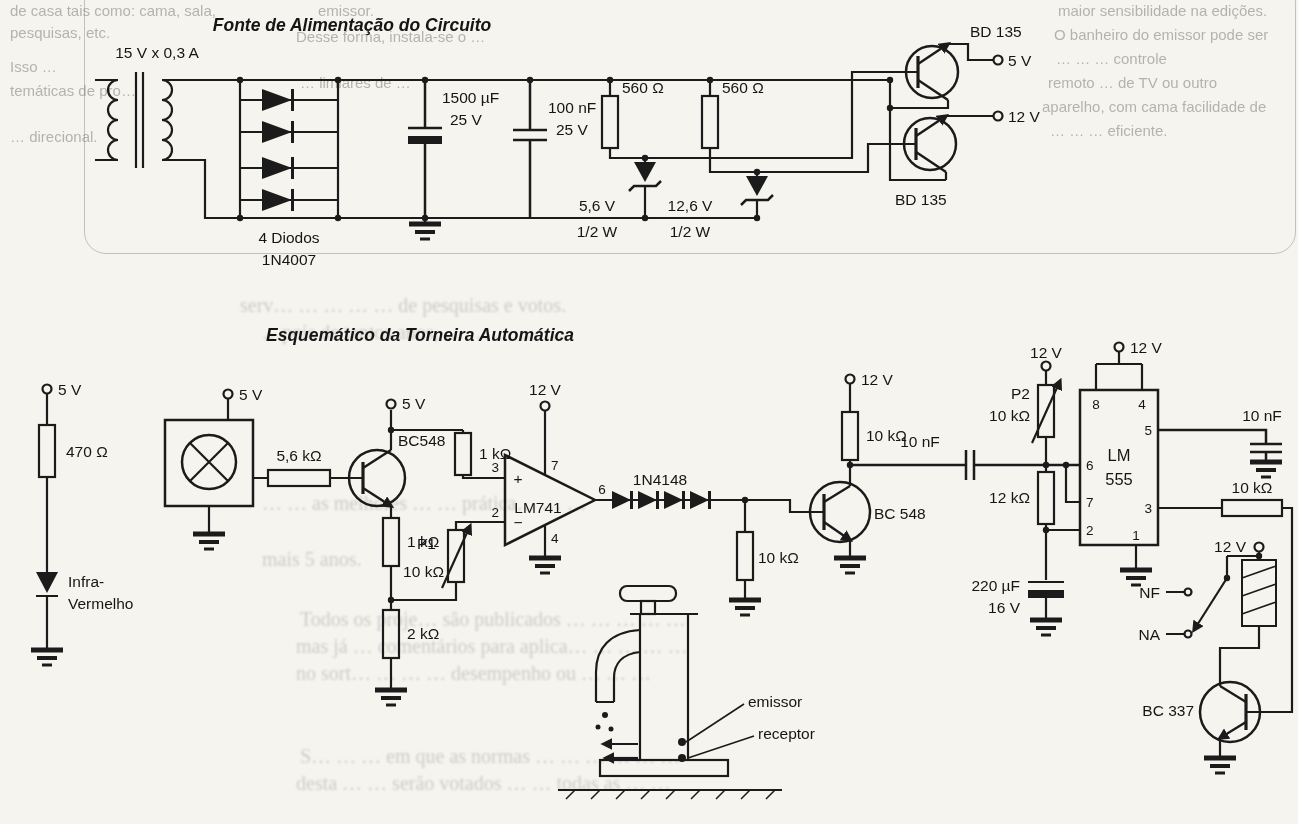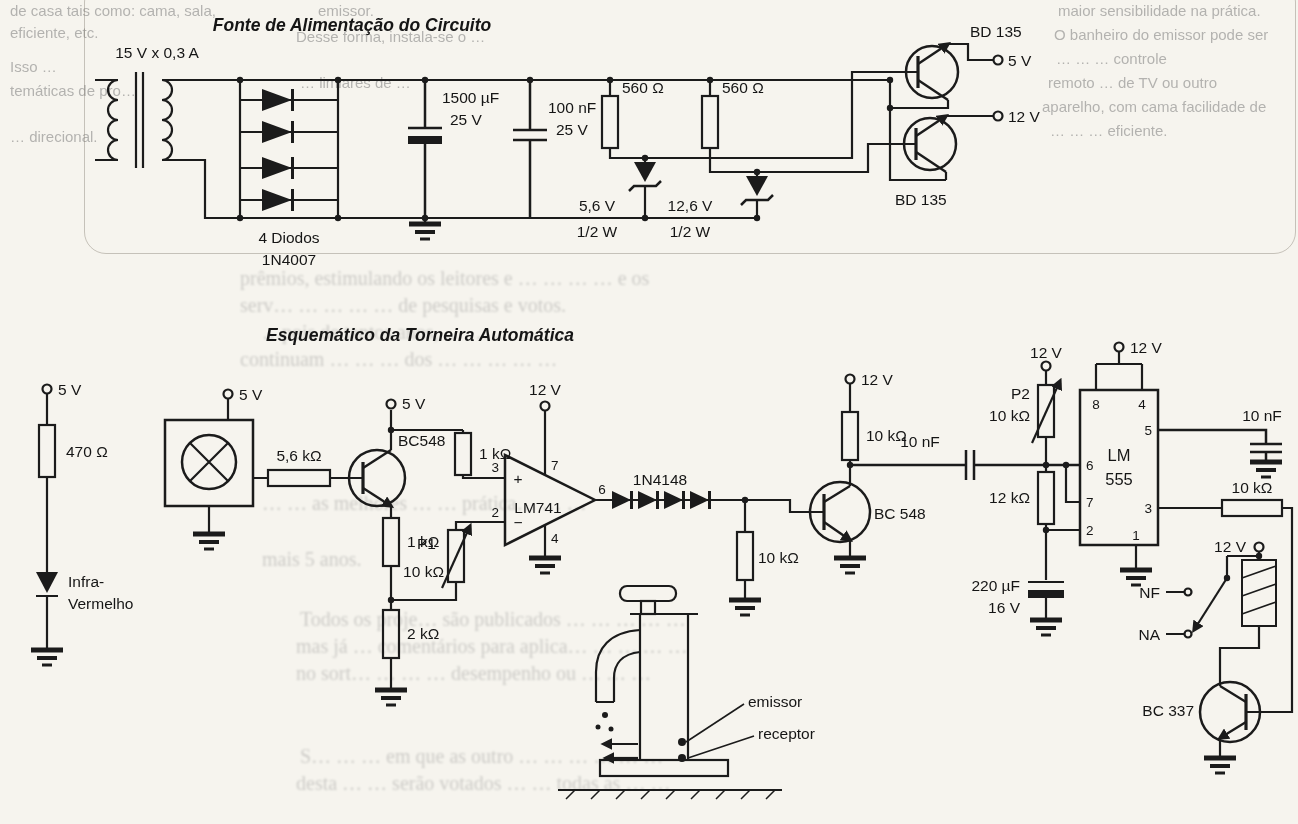--- a/index.html
+++ b/index.html
@@ -19,43 +19,41 @@
   svg text.lbl{font-size:15.5px;}
   svg text.pin{font-size:13.5px;}
   svg text.ic{font-size:16.5px;}
 </style>
 </head>
 <body>
 
 <div class="page">
 
   <div class="bleed bleed-sm" style="left:10px;top:2px">de casa tais como: cama, sala,</div>
-  <div class="bleed bleed-sm" style="left:10px;top:24px">eficiente, etc.</div>
+  <div class="bleed bleed-sm" style="left:10px;top:24px">pesquisas, etc.</div>
   <div class="bleed bleed-sm" style="left:10px;top:58px">Isso …</div>
   <div class="bleed bleed-sm" style="left:10px;top:82px">temáticas de pro…</div>
   <div class="bleed bleed-sm" style="left:10px;top:128px">… direcional.</div>
   <div class="bleed bleed-sm" style="left:318px;top:2px">emissor.</div>
   <div class="bleed bleed-sm" style="left:296px;top:28px">Desse forma, instala-se o …</div>
   <div class="bleed bleed-sm" style="left:300px;top:74px">… limiares de …</div>
-  <div class="bleed bleed-sm" style="left:1058px;top:2px">maior sensibilidade na prática.</div>
+  <div class="bleed bleed-sm" style="left:1058px;top:2px">maior sensibilidade na edições.</div>
   <div class="bleed bleed-sm" style="left:1054px;top:26px">O banheiro do emissor pode ser</div>
   <div class="bleed bleed-sm" style="left:1056px;top:50px">… … … controle</div>
   <div class="bleed bleed-sm" style="left:1048px;top:74px">remoto … de TV ou outro</div>
   <div class="bleed bleed-sm" style="left:1042px;top:98px">aparelho, com cama facilidade de</div>
   <div class="bleed bleed-sm" style="left:1050px;top:122px">… … … eficiente.</div>
-  <div class="bleed bleed-lg" style="left:240px;top:267px">prêmios, estimulando os leitores e … … … … e os</div>
   <div class="bleed bleed-lg" style="left:240px;top:294px">serv… … … … … de pesquisas e votos.</div>
   <div class="bleed bleed-lg" style="left:262px;top:321px">…pois de tantos anos, … … … … …</div>
-  <div class="bleed bleed-lg" style="left:240px;top:348px">continuam … … … dos … … … … …</div>
   <div class="bleed bleed-lg" style="left:262px;top:492px">… … as melhores … … prática… … …</div>
   <div class="bleed bleed-lg" style="left:262px;top:548px">mais 5 anos.</div>
   <div class="bleed bleed-lg" style="left:300px;top:608px">Todos os proje… são publicados … … … … …</div>
   <div class="bleed bleed-lg" style="left:296px;top:635px">mas já … comentários para aplica… … … … …</div>
   <div class="bleed bleed-lg" style="left:296px;top:662px">no sort… … … … desempenho ou … … …</div>
-  <div class="bleed bleed-lg" style="left:300px;top:745px">S… … … em que as outro … … … … … …</div>
+  <div class="bleed bleed-lg" style="left:300px;top:745px">S… … … em que as normas … … … … … …</div>
   <div class="bleed bleed-lg" style="left:296px;top:772px">desta … … serão votados … … todas as … …</div>
 
   <div class="panel-frame"></div>
 
   <svg class="schematic" width="1298" height="824" viewBox="0 0 1298 824">
     <defs>
       <marker id="arr" viewBox="0 0 10 10" refX="7" refY="5" markerUnits="userSpaceOnUse" markerWidth="12" markerHeight="12" orient="auto">
         <path d="M0,0 L10,5 L0,10 z" fill="#1b1b1b"></path>
       </marker>
       <g id="gnd" stroke="#1b1b1b">

